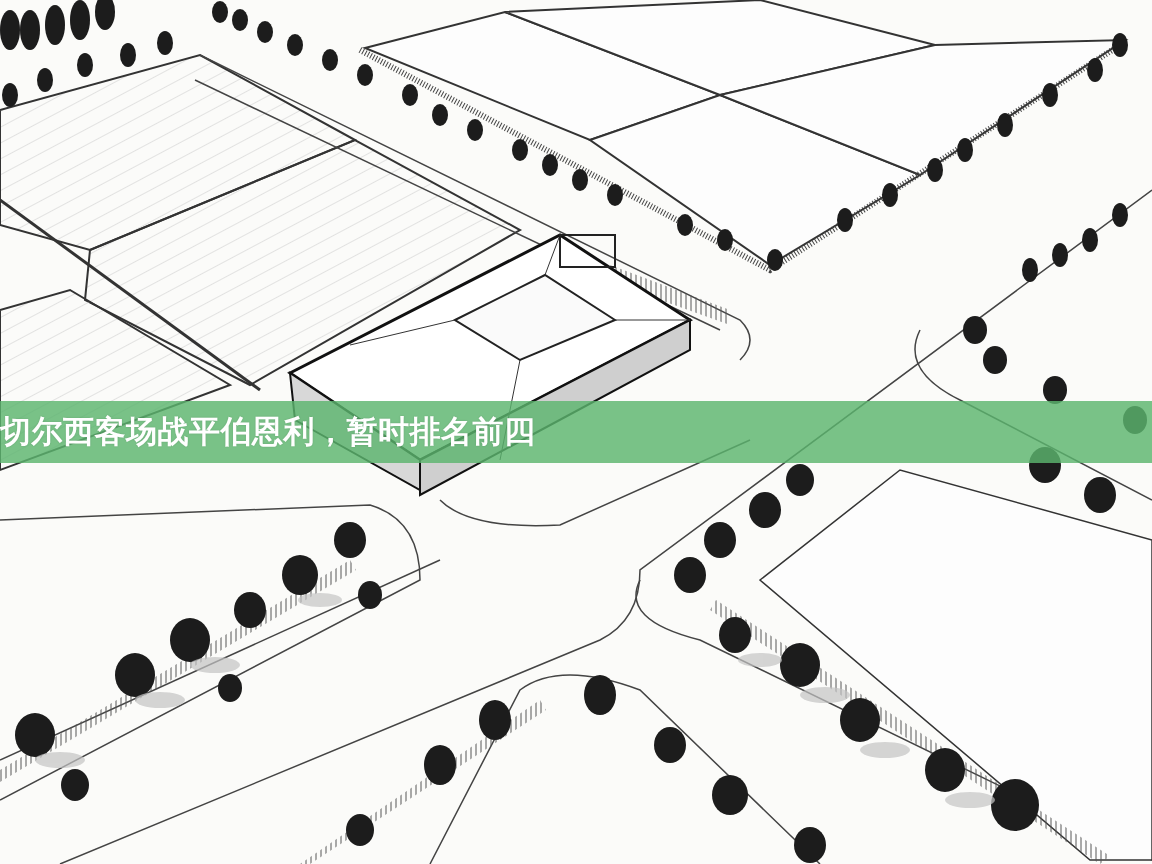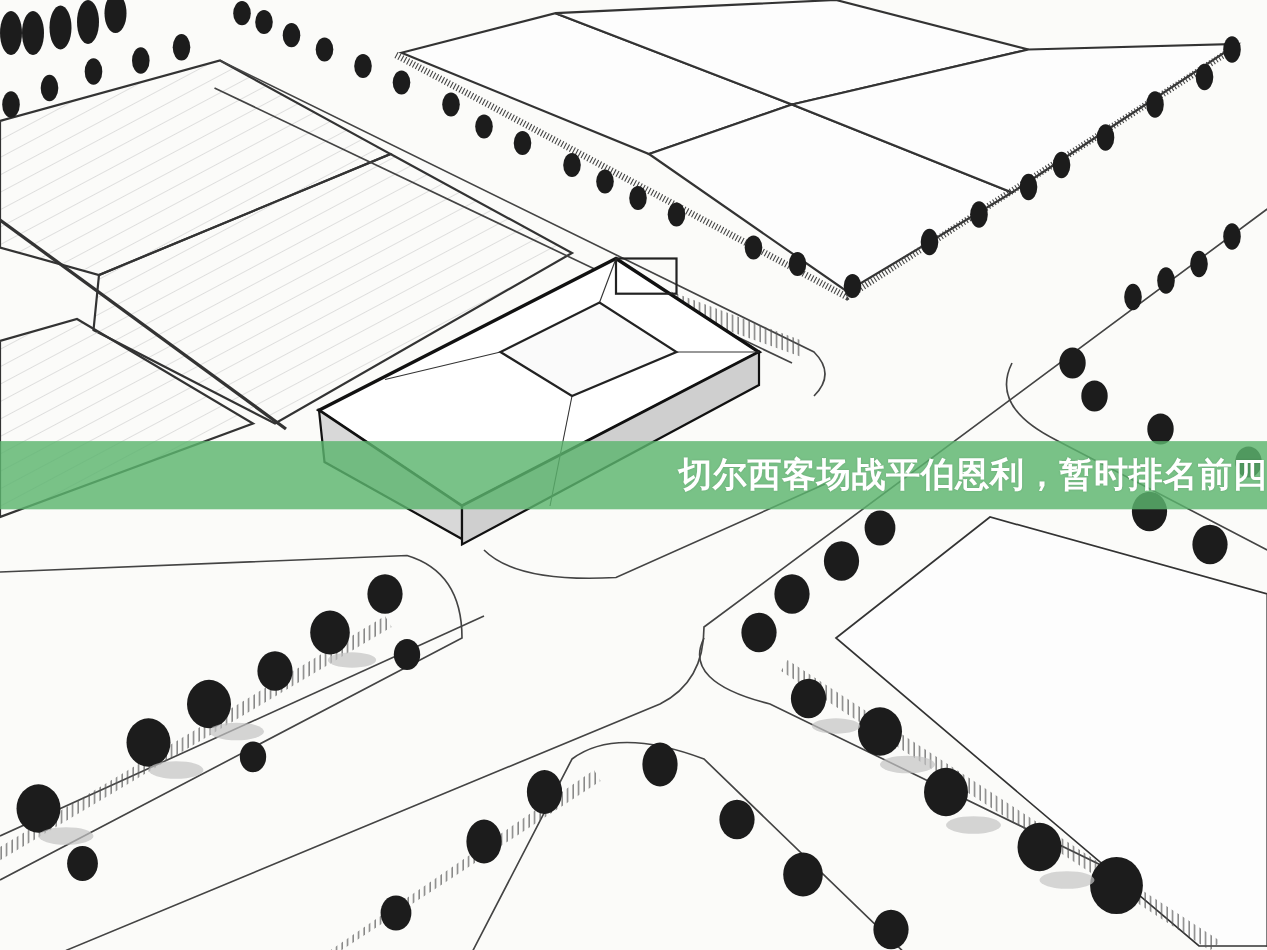--- a/index.html
+++ b/index.html
@@ -6,21 +6,21 @@
   body {
     width: 1152px; height: 864px; overflow: hidden;
     background: #fbfbf9;
     font-family: "DejaVu Sans", sans-serif;
   }
   .frame { position: relative; width: 1152px; height: 864px; overflow: hidden; }
   .scene { position: absolute; left: 0; top: 0; width: 1152px; height: 864px; }
   .banner {
     position: absolute; left: 0; top: 401px; width: 1152px; height: 62px;
     background: rgba(92, 181, 110, 0.82);
-    display: flex; align-items: center; justify-content: flex-end;
+    display: flex; align-items: center; justify-content: flex-start;
   }
   .banner-text {
     color: #ffffff; font-weight: bold; font-size: 31px; letter-spacing: 0.5px;
     font-family: "DejaVu Sans", sans-serif;
     text-shadow: 0 0 2px rgba(0,0,0,0.15);
     white-space: nowrap;
   }
 </style>
 </head>
 <body>

